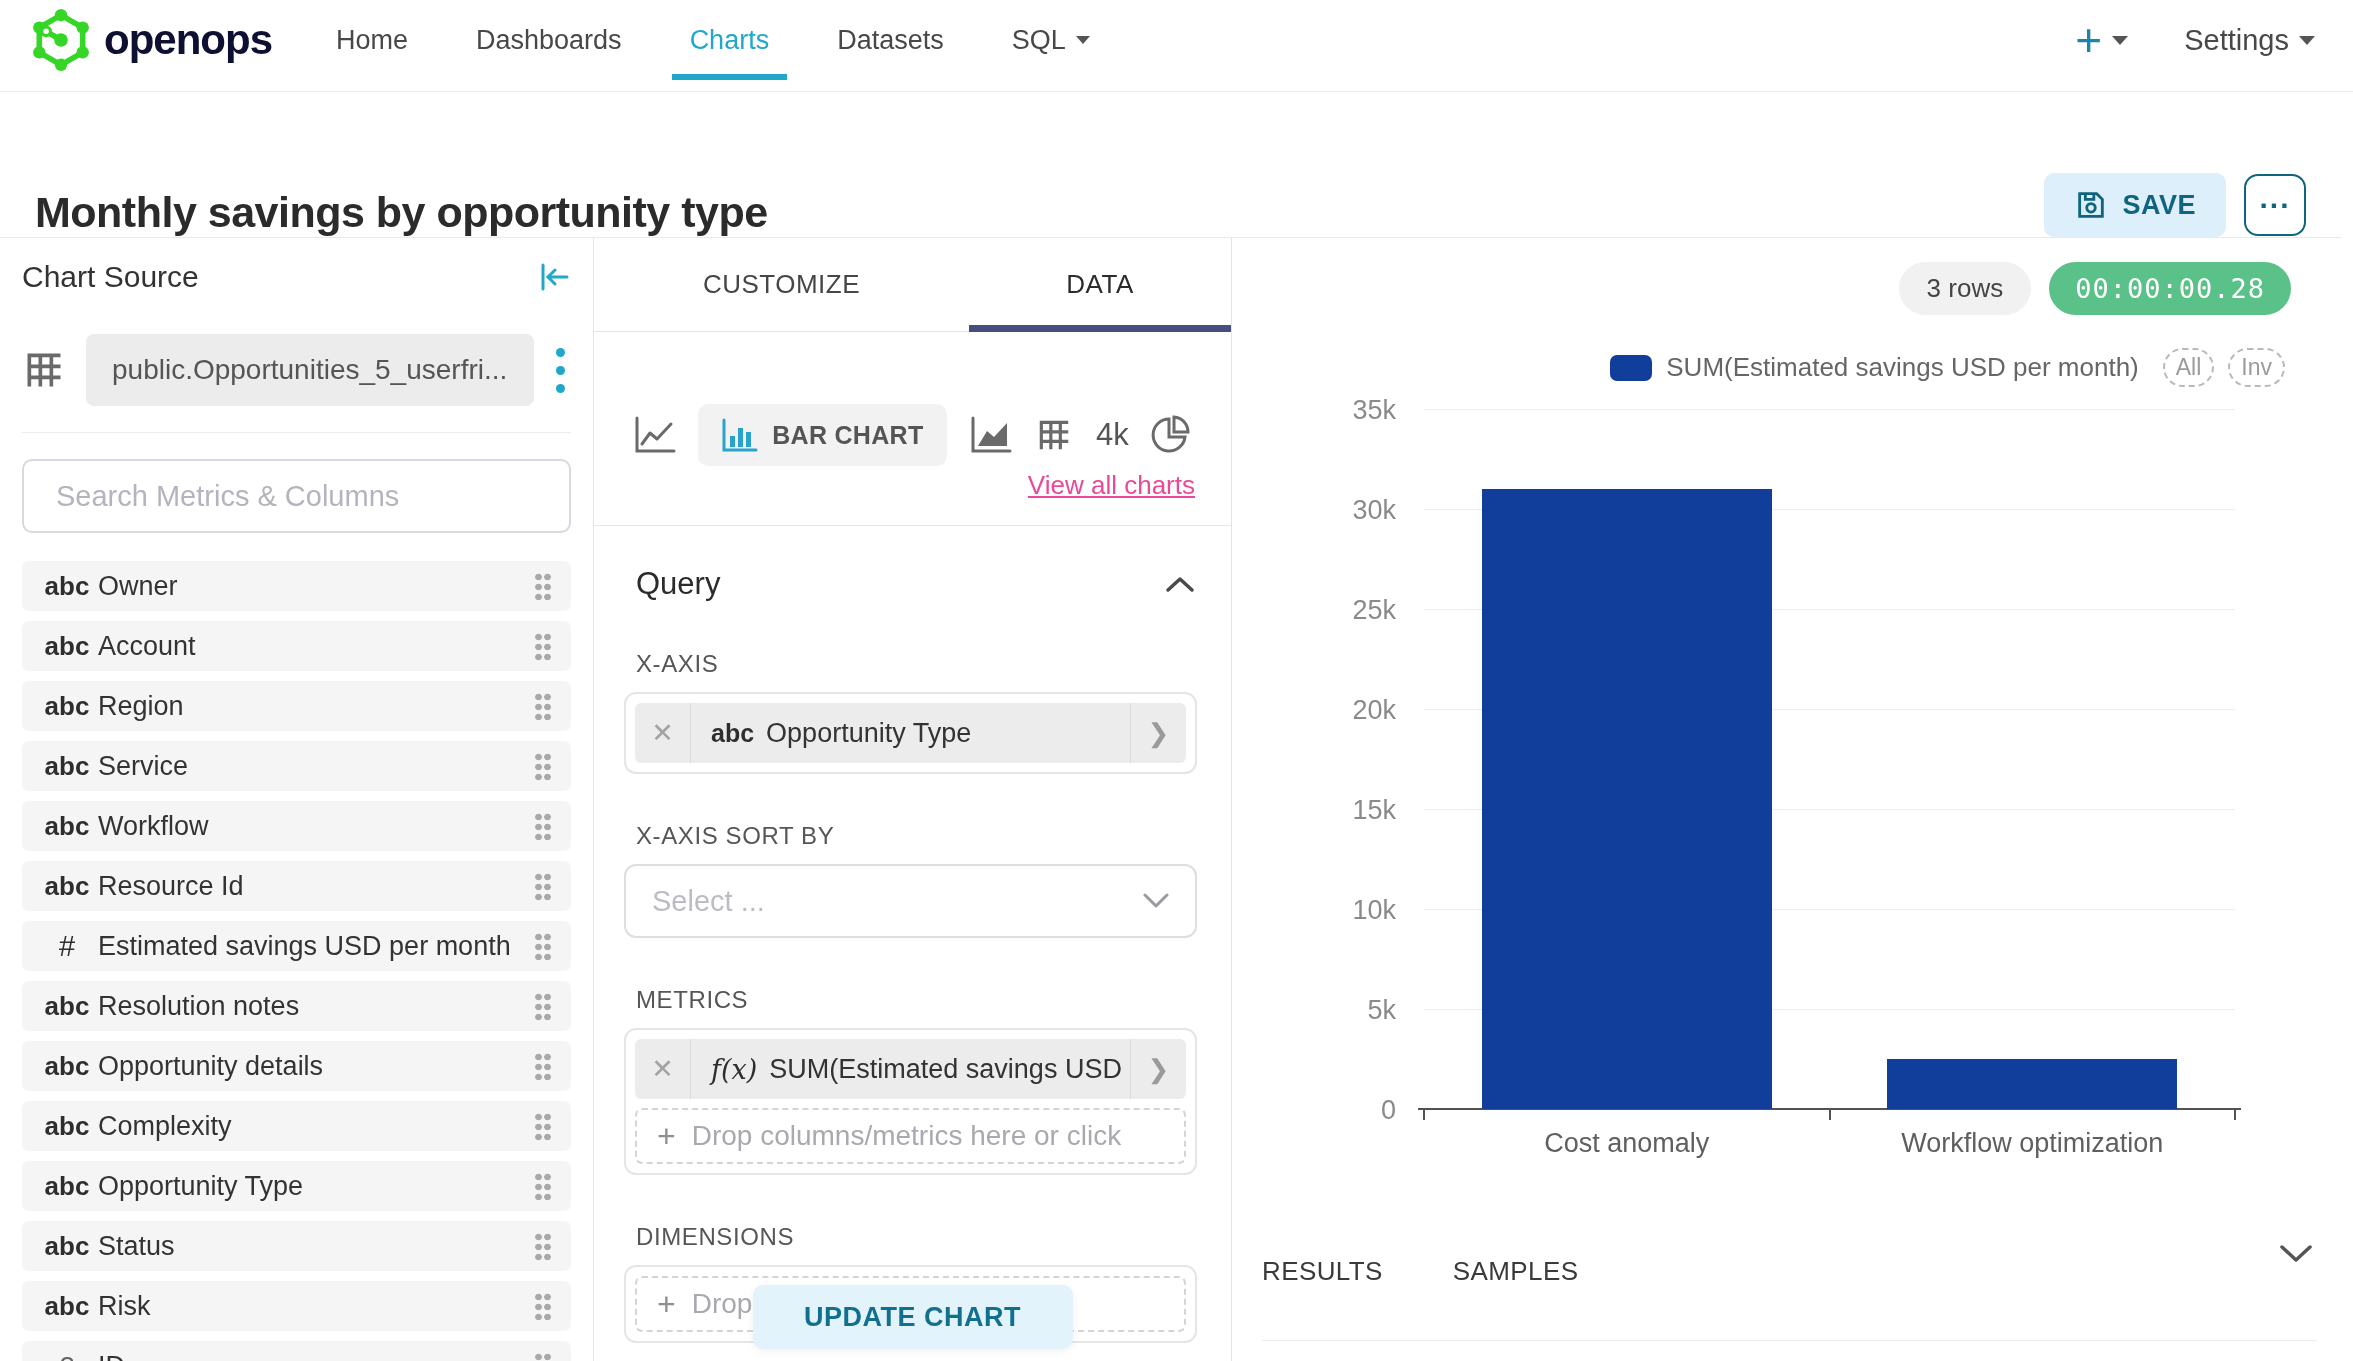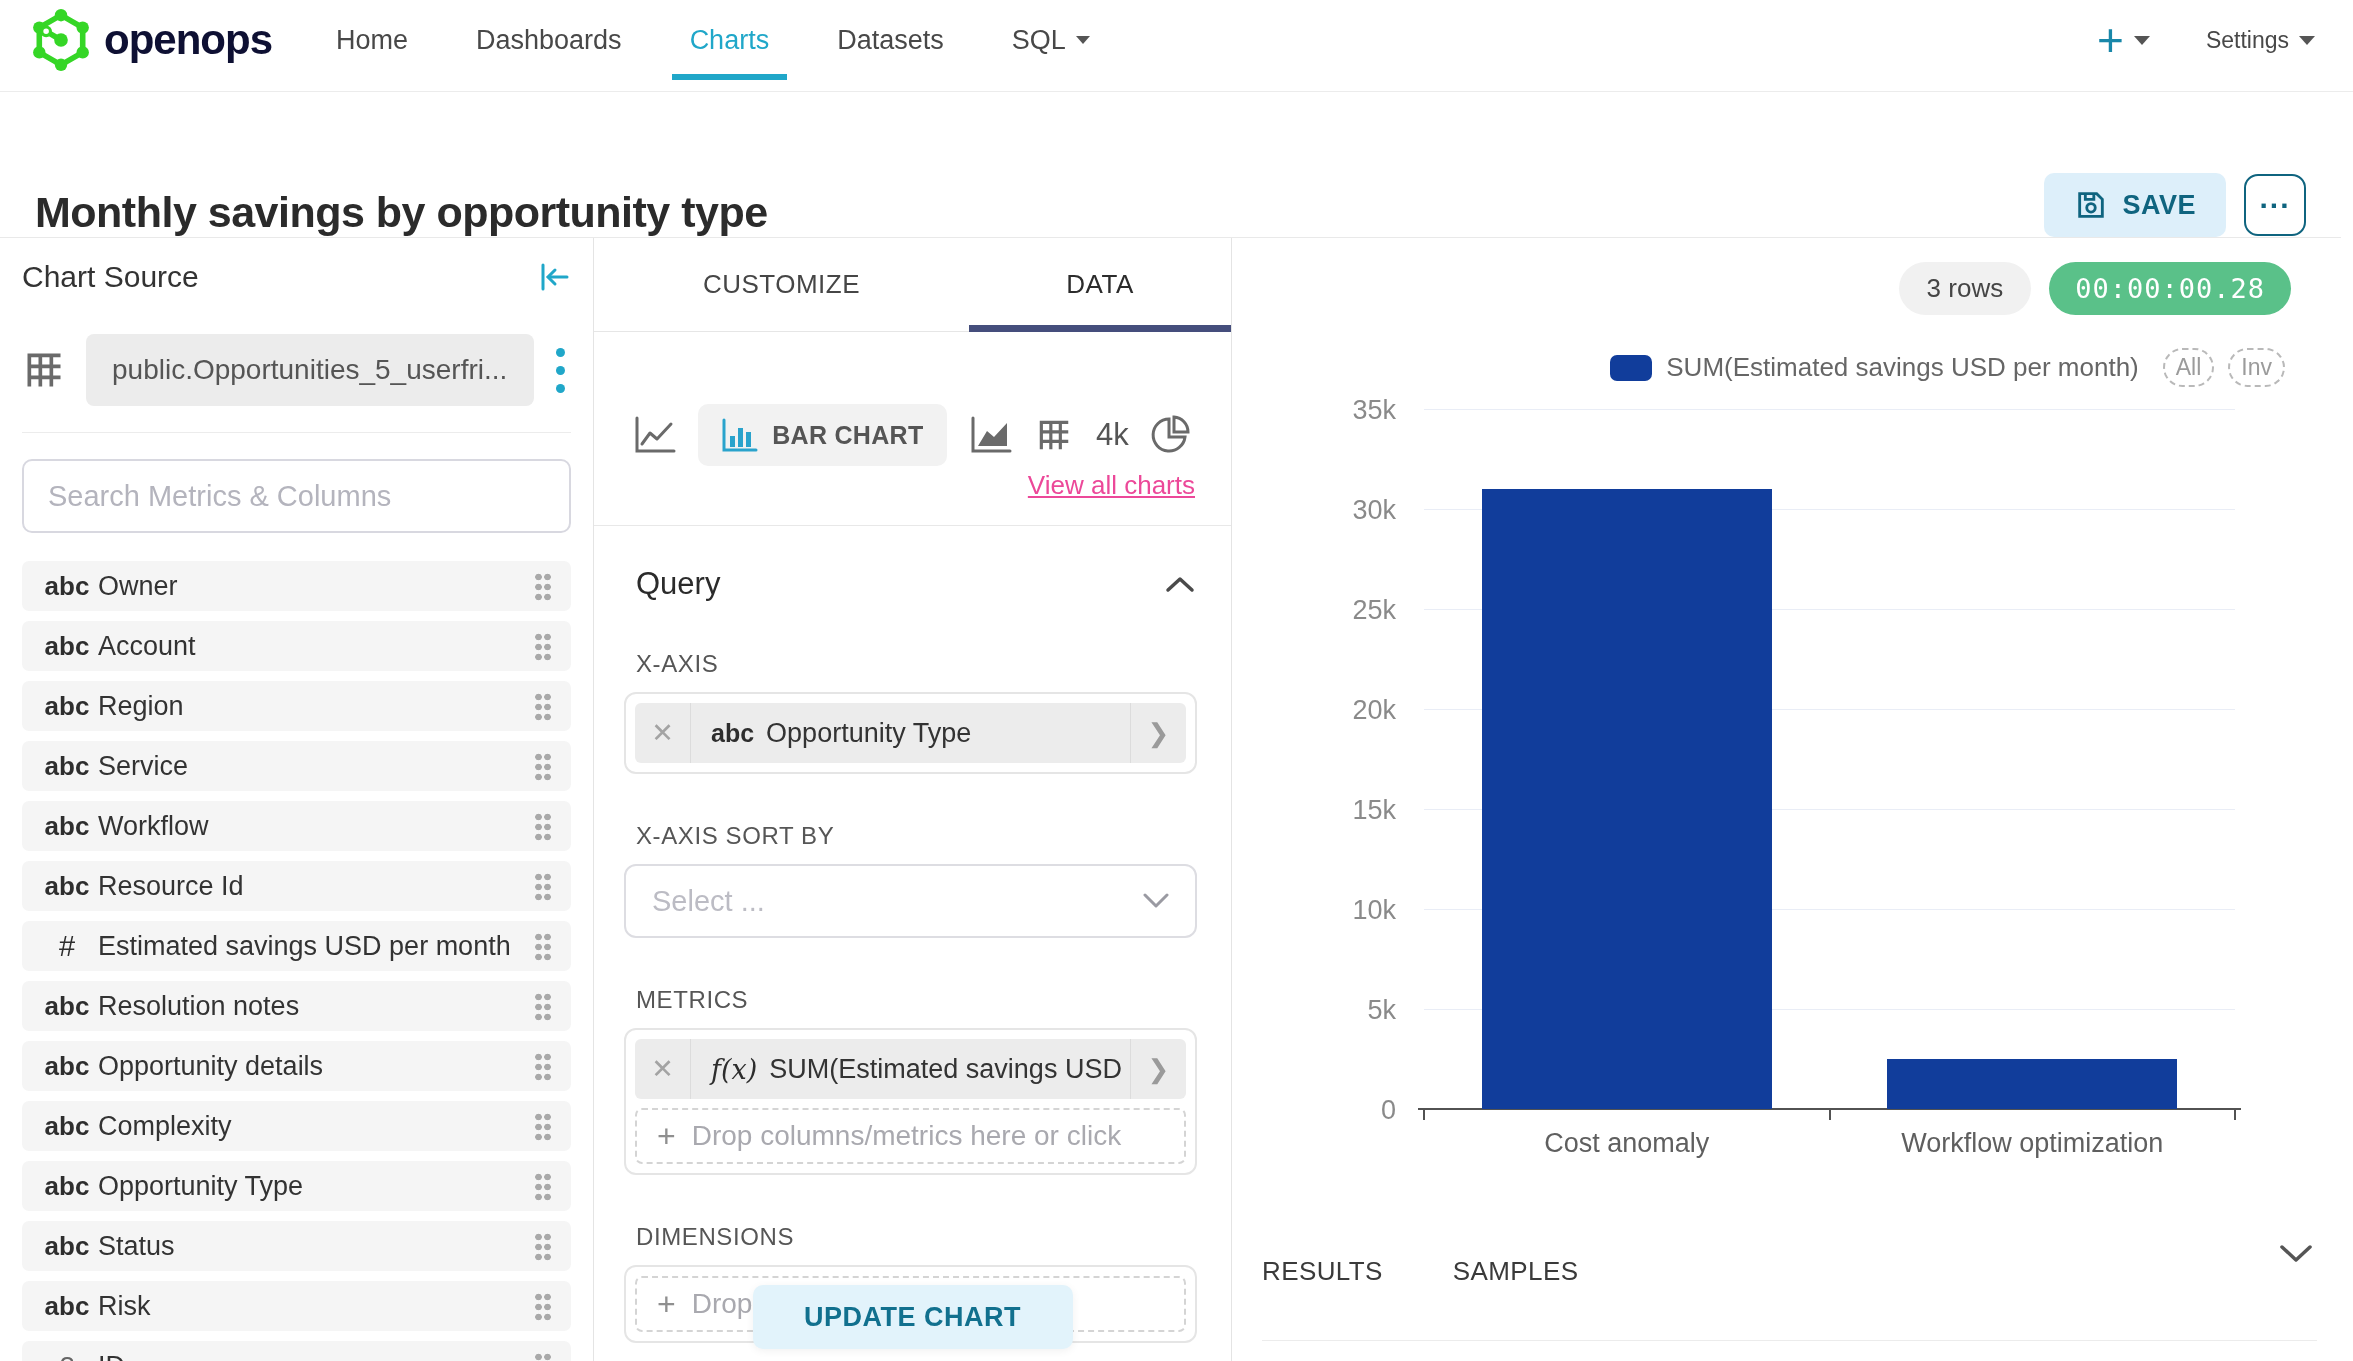--- a/index.html
+++ b/index.html
@@ -14,21 +14,21 @@
   .brand-text { font-size:42px; font-weight:700; color:#0e1033; letter-spacing:-1px; }
   .nav-links { display:flex; align-items:center; gap:68px; height:100%; }
   .nav-link { position:relative; height:100%; display:flex; align-items:center; font-size:27px; color:#484848; cursor:pointer; }
   .nav-link.active { color:#20a7c9; }
   .nav-link.active::after { content:""; position:absolute; left:-18px; right:-18px; bottom:0; height:6px; background:#20a7c9; }
   .caret { width:0; height:0; border-left:8px solid transparent; border-right:8px solid transparent;
            border-top:9px solid #555; display:inline-block; margin-left:10px; }
   .nav-right { margin-left:auto; display:flex; align-items:center; gap:56px; }
   .plus-group { display:flex; align-items:center; }
   .plus { color:#1987a9; font-size:46px; font-weight:400; line-height:1; }
-  .settings-group { display:flex; align-items:center; font-size:23px; color:#484848; }
+  .settings-group { display:flex; align-items:center; font-size:29px; color:#484848; }
 
   
   .page-head { position:absolute; top:92px; left:0; right:12px; height:146px; border-bottom:1px solid #e9e9e9;
                display:flex; align-items:flex-end; padding:0 35px; background:#fff; }
   .page-title { font-size:43px; font-weight:700; color:#2b2b2b; letter-spacing:-0.5px; }
   .head-actions { margin-left:auto; display:flex; align-items:center; gap:18px; }
   .save-btn { display:flex; align-items:center; gap:14px; background:#ddeffa; color:#0f647f;
               border:none; border-radius:10px; height:64px; padding:0 30px; font-size:27px; font-weight:700;
               letter-spacing:0.5px; font-family:inherit; cursor:pointer; }
   .more-btn { width:62px; height:62px; border:2.5px solid #0f647f; border-radius:14px; background:#fff;
@@ -46,21 +46,21 @@
   .cs-title { font-size:30px; color:#333; }
   .collapse-ic { cursor:pointer; }
   .dataset-row { margin-top:40px; display:flex; align-items:center; }
   .dataset-pill { flex:1; margin:0 16px 0 20px; background:#ececec; border-radius:8px; height:72px;
                   display:flex; align-items:center; padding:0 26px; font-size:28px; color:#555;
                   white-space:nowrap; overflow:hidden; cursor:pointer; }
   .kebab { display:flex; flex-direction:column; gap:9px; padding:6px; cursor:pointer; }
   .kebab i { width:9px; height:9px; border-radius:50%; background:#20a7c9; }
   .left-div { margin-top:26px; border-bottom:1px solid #ececec; }
   .search-box { margin-top:26px; height:74px; border:2px solid #d8d8e0; border-radius:10px;
-                display:flex; align-items:center; padding:0 24px; }
+                display:flex; align-items:center; padding:0 32px; }
   .search-box input { border:none; outline:none; width:100%; font-size:29px; color:#444; font-family:inherit; }
   .search-box input::placeholder { color:#b4b4bd; }
   .col-list { margin-top:28px; }
   .col-row { height:50px; margin-bottom:10px; background:#f5f5f5; border-radius:7px;
              display:flex; align-items:center; padding:0 14px 0 14px; cursor:grab; }
   .col-type { width:62px; flex:0 0 62px; font-size:26px; font-weight:700; color:#2e2e2e; text-align:center; }
   .col-type.t-num { font-size:29px; font-weight:400; }
   .col-type.t-q { font-weight:400; color:#666; }
   .col-label { font-size:27px; color:#333; flex:1; white-space:nowrap; overflow:hidden; }
   .drag-dots { width:17px; height:29px; margin-right:6px;

